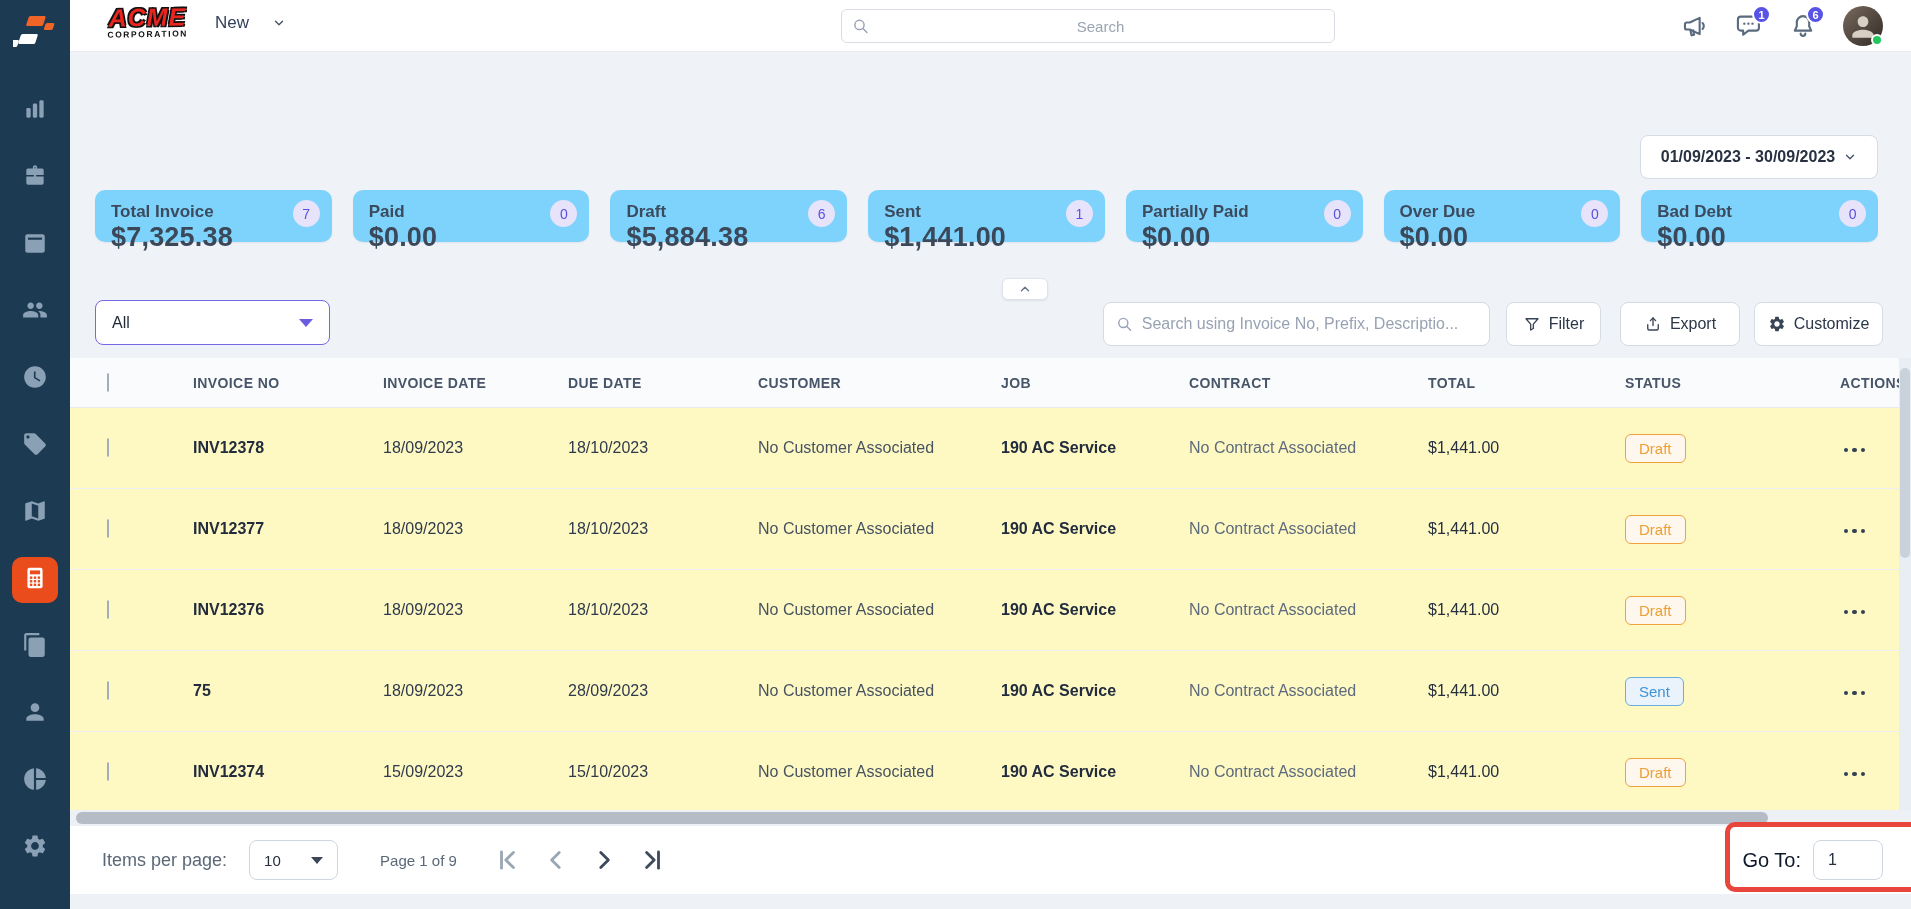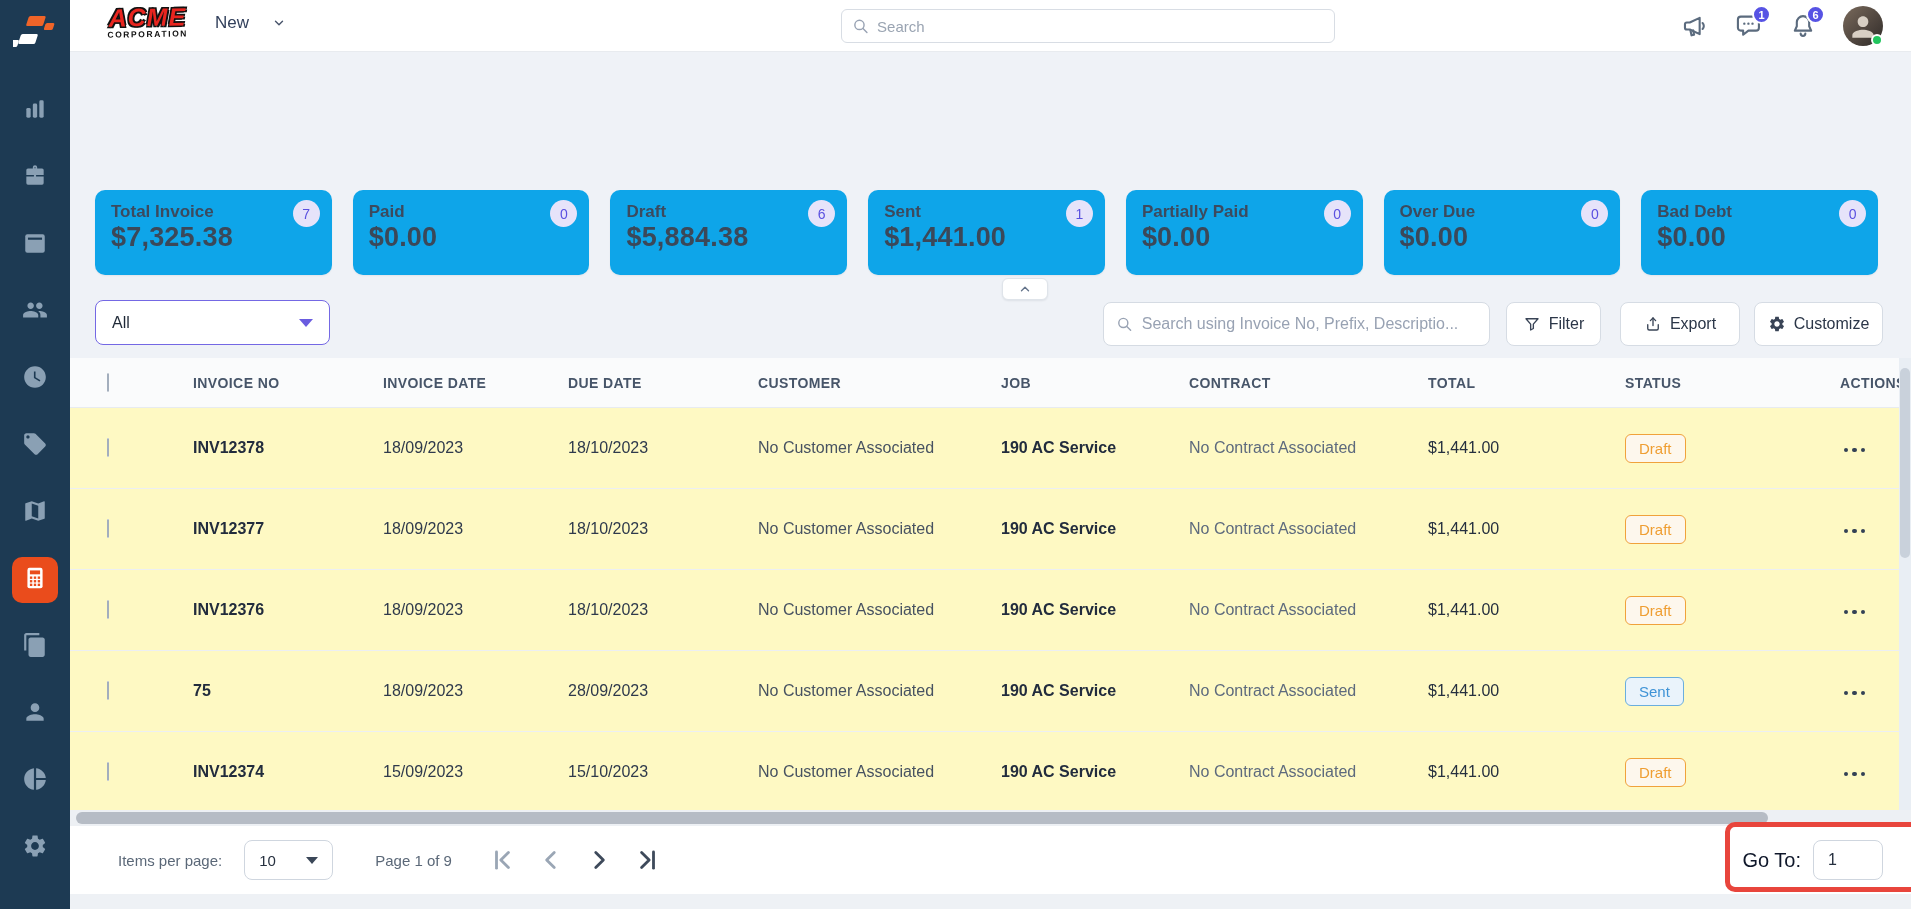--- a/index.html
+++ b/index.html
@@ -16,21 +16,21 @@
   .side-item.active { background:#ea4c1c; color:#ffffff; }
 
   
   .topbar { position:absolute; left:70px; top:0; width:1841px; height:52px; background:#ffffff; border-bottom:1px solid #e8ebef; z-index:20; }
   .brand { position:absolute; left:30px; top:5px; width:95px; text-align:center; transform:rotate(-1deg); }
   .brand-name { font-size:25px; font-weight:900; font-style:italic; color:#e8251f; letter-spacing:1px; line-height:24px;
     text-shadow:-1.5px -1.5px 0 #111, 1.5px -1.5px 0 #111, -1.5px 1.5px 0 #111, 1.5px 1.5px 0 #111; }
   .brand-sub { font-size:8.5px; font-weight:800; color:#111; letter-spacing:1.6px; }
   .new-menu { position:absolute; left:145px; top:13px; display:flex; align-items:center; gap:23px; font-size:17px; color:#33415c; cursor:pointer; }
   .top-search { position:absolute; left:771px; top:9px; width:494px; height:34px; border:1px solid #d8dde4; border-radius:6px; background:#fff; display:flex; align-items:center; padding:0 10px; gap:8px; }
-  .top-search input { border:none; outline:none; font-size:15px; color:#374151; width:100%; font-family:inherit; }
+  .top-search input { border:none; outline:none; font-size:15px; color:#374151; width:100%; font-family:inherit;text-align:center; }
   .top-search input::placeholder { color:#9aa4b2; }
   .top-icons { position:absolute; right:28px; top:0; height:52px; display:flex; align-items:center; gap:26px; }
   .tbi { position:relative; width:28px; height:28px; color:#5b6b7e; cursor:pointer; }
   .tbi svg { width:28px; height:28px; stroke:currentColor; fill:none; stroke-width:1.8; stroke-linecap:round; stroke-linejoin:round; }
   .tbi .badge { position:absolute; top:-7px; right:-8px; min-width:19px; height:19px; border-radius:10px; background:#5753e4; border:2px solid #fff; color:#fff; font-size:11px; font-weight:700; display:flex; align-items:center; justify-content:center; padding:0 3px; }
   .avatar { position:relative; width:40px; height:40px; border-radius:50%; background:linear-gradient(135deg,#7a6a5c,#2f2a28); cursor:pointer; overflow:visible; }
   .avatar svg { position:absolute; left:4px; top:5px; width:32px; height:32px; fill:#d8cfc4; }
   .avatar .status-dot { position:absolute; right:0; bottom:0; width:12px; height:12px; border-radius:50%; background:#22c55e; border:2px solid #fff; }
 
   
@@ -40,21 +40,21 @@
   .btn { background:#fff; border:1px solid #d6dce4; border-radius:8px; color:#2b3648; font-size:16px; cursor:pointer; display:flex; align-items:center; justify-content:center; gap:8px; font-family:inherit; }
   .new-invoice-btn { position:absolute; right:33px; top:15px; width:143px; height:41px; }
   .plus-glyph { font-size:20px; font-weight:400; color:#374151; line-height:1; }
 
   
   .content { position:absolute; left:70px; top:122px; width:1841px; height:787px; background:#eff2f7; }
   .date-range-btn { position:absolute; right:33px; top:13px; width:238px; height:44px; font-weight:600; color:#273142; font-size:16px; }
   .chev { width:14px; height:14px; stroke:#47536a; stroke-width:2.4; fill:none; stroke-linecap:round; stroke-linejoin:round; }
 
   .cards-row { position:absolute; left:25px; top:68px; width:1783px; display:flex; gap:21px; }
-  .stat-card { flex:1; height:85px; background:#0ea5e9; border-radius:10px; box-shadow:0 1px 2px rgba(16,24,40,.06); padding:12px 16px; position:relative; }
+  .stat-card { flex:1; height:52px; background:#7dd3fc; border-radius:10px; box-shadow:0 1px 2px rgba(16,24,40,.06); padding:12px 16px; position:relative; }
   .stat-label { font-size:17px; font-weight:600; color:#3c4a5e; }
   .stat-count { position:absolute; right:12px; top:10px; width:27px; height:27px; border-radius:50%; background:#e6e3fa; color:#5a50e0; font-size:14px; display:flex; align-items:center; justify-content:center; }
   .stat-value { font-size:27px; font-weight:700; color:#3b4859; letter-spacing:.2px; }
 
   .collapse-btn { position:absolute; left:932px; top:156px; width:46px; height:22px; background:#fff; border:1px solid #dfe4ea; border-radius:6px; box-shadow:0 1px 2px rgba(16,24,40,.08); display:flex; align-items:center; justify-content:center; cursor:pointer; }
   .collapse-btn svg { width:14px; height:14px; stroke:#64748b; stroke-width:2.4; fill:none; stroke-linecap:round; stroke-linejoin:round; }
 
   .status-select { position:absolute; left:25px; top:178px; width:235px; height:45px; border:1.5px solid #7468e4; border-radius:8px; background:#fff; display:flex; align-items:center; justify-content:space-between; padding:0 16px; font-size:16px; color:#1f2937; cursor:pointer; }
   .tri-down { width:0; height:0; border-left:7px solid transparent; border-right:7px solid transparent; border-top:8px solid #6a5ce0; }
 
@@ -90,21 +90,21 @@
   .dots i { width:4.5px; height:4.5px; border-radius:50%; background:#334155; }
 
   
   .hscroll-track { position:absolute; left:0; top:688px; width:1841px; height:16px; background:#edf0f4; }
   .hscroll-thumb { position:absolute; left:6px; top:2px; width:1692px; height:12px; background:#b6bcc5; border-radius:7px; cursor:pointer; }
   .vscroll-track { position:absolute; right:0; top:236px; width:12px; height:452px; background:#e9eef4; }
   .vscroll-thumb { position:absolute; right:1px; top:10px; width:10px; height:190px; background:#c9d1db; border-radius:6px; cursor:pointer; }
 
   
   .pagination { position:absolute; left:0; top:704px; width:1841px; height:68px; background:#fff; display:flex; align-items:center; }
-  .pg-label { font-size:15px; color:#5b6878; margin-left:48px; }
+  .pg-label { font-size:18px; color:#5b6878; margin-left:32px; }
   .pp-select { margin-left:22px; width:89px; height:40px; border:1px solid #cfd6df; border-radius:8px; background:#fff; display:flex; align-items:center; justify-content:space-between; padding:0 14px; font-size:15px; color:#26303f; cursor:pointer; }
   .tri-down.dark { border-top-color:#3b4758; border-left-width:6px; border-right-width:6px; border-top-width:7px; }
   .pg-info { font-size:15px; color:#5b6878; margin-left:42px; }
   .pg-nav { display:flex; align-items:center; gap:22px; margin-left:38px; }
   .pg-btn { width:26px; height:26px; cursor:pointer; }
   .pg-btn svg { width:26px; height:26px; fill:none; stroke-width:2.6; stroke-linecap:round; stroke-linejoin:round; }
   .pg-btn.muted svg { stroke:#9aa6b5; }
   .pg-btn.on svg { stroke:#3e4a5b; }
   .goto-wrap { position:absolute; right:28px; top:14px; display:flex; align-items:center; gap:12px; }
   .goto-label { font-size:20px; color:#0f172a; }
@@ -256,20 +256,26 @@
             <path d="M12 12c2.21 0 4-1.79 4-4s-1.79-4-4-4-4 1.79-4 4 1.79 4 4 4zm0 2c-2.67 0-8 1.34-8 4v2h16v-2c0-2.66-5.33-4-8-4z"></path>
           </svg>
         <span class="status-dot"></span>
       </div>
     </div>
   </header>
 
 
   <main class="content">
 
+    <button class="btn date-range-btn">
+      <span>01/09/2023 - 30/09/2023</span>
+      <svg class="chev" viewBox="0 0 24 24">
+          <path d="M6 9l6 6 6-6"></path>
+        </svg>
+    </button>
 
     <div class="cards-row">
       <div class="stat-card">
         <div class="stat-label">Total Invoice</div>
         <span class="stat-count">7</span>
         <div class="stat-value">$7,325.38</div>
       </div>
       <div class="stat-card">
         <div class="stat-label">Paid</div>
         <span class="stat-count">0</span>

